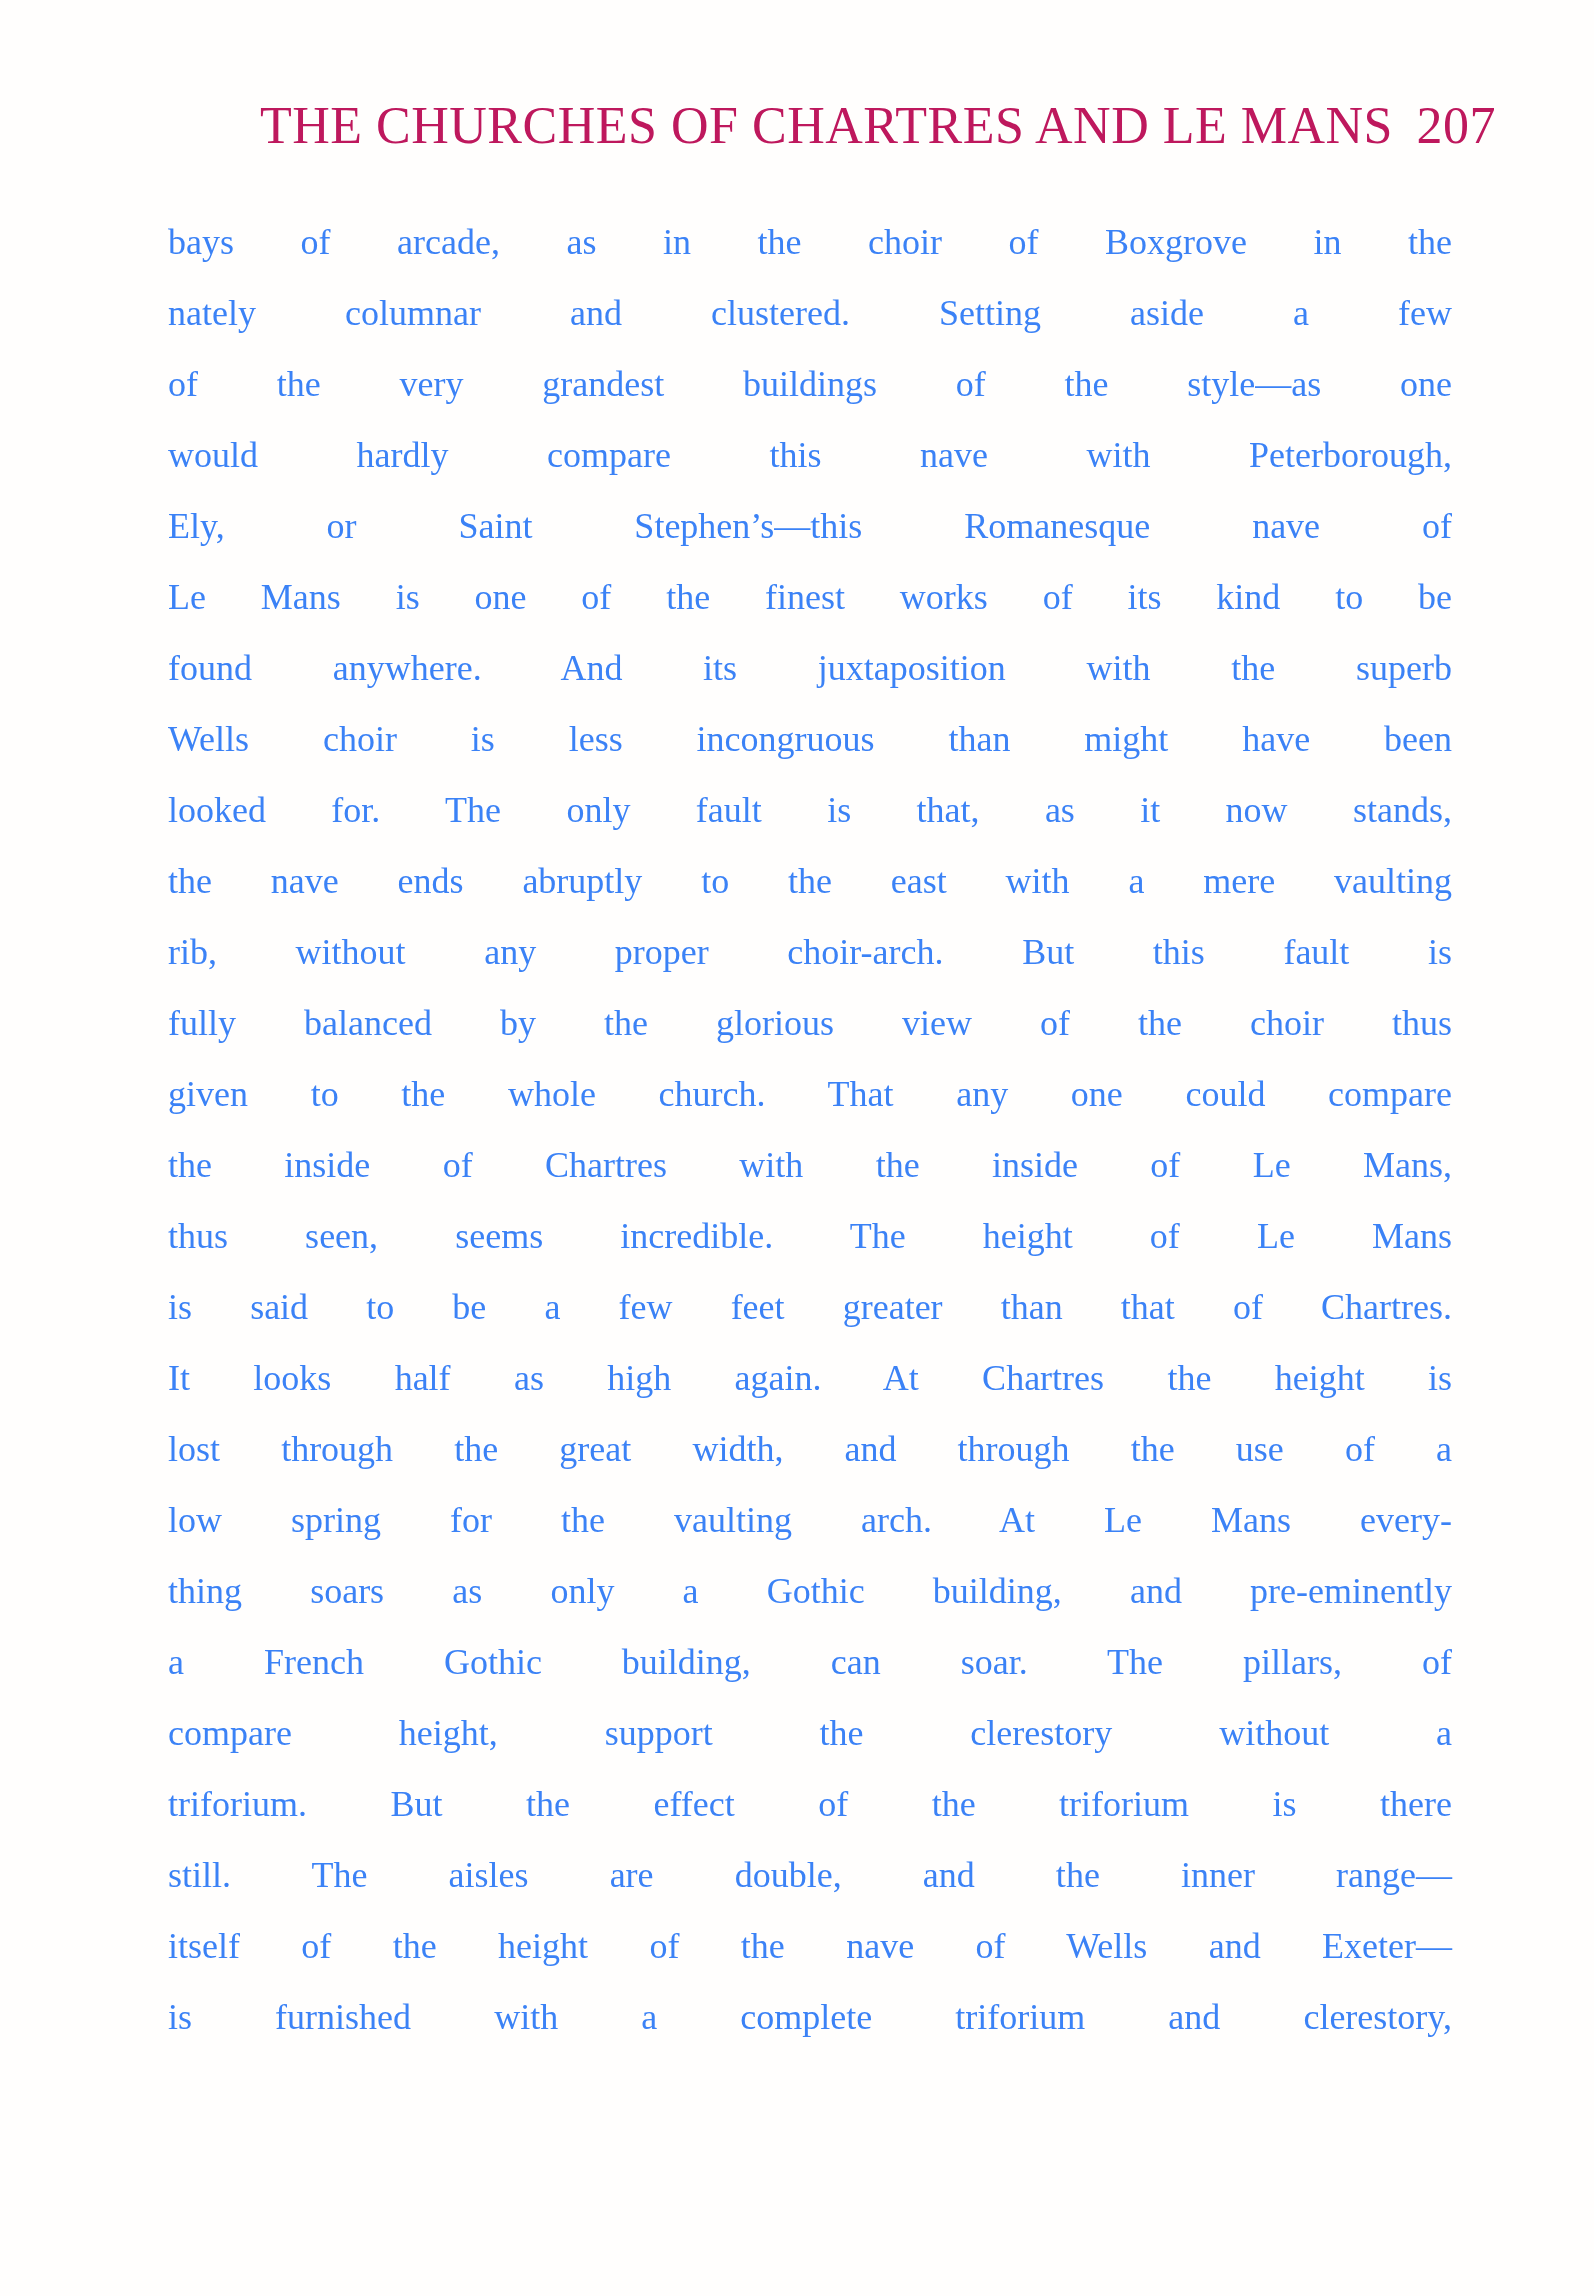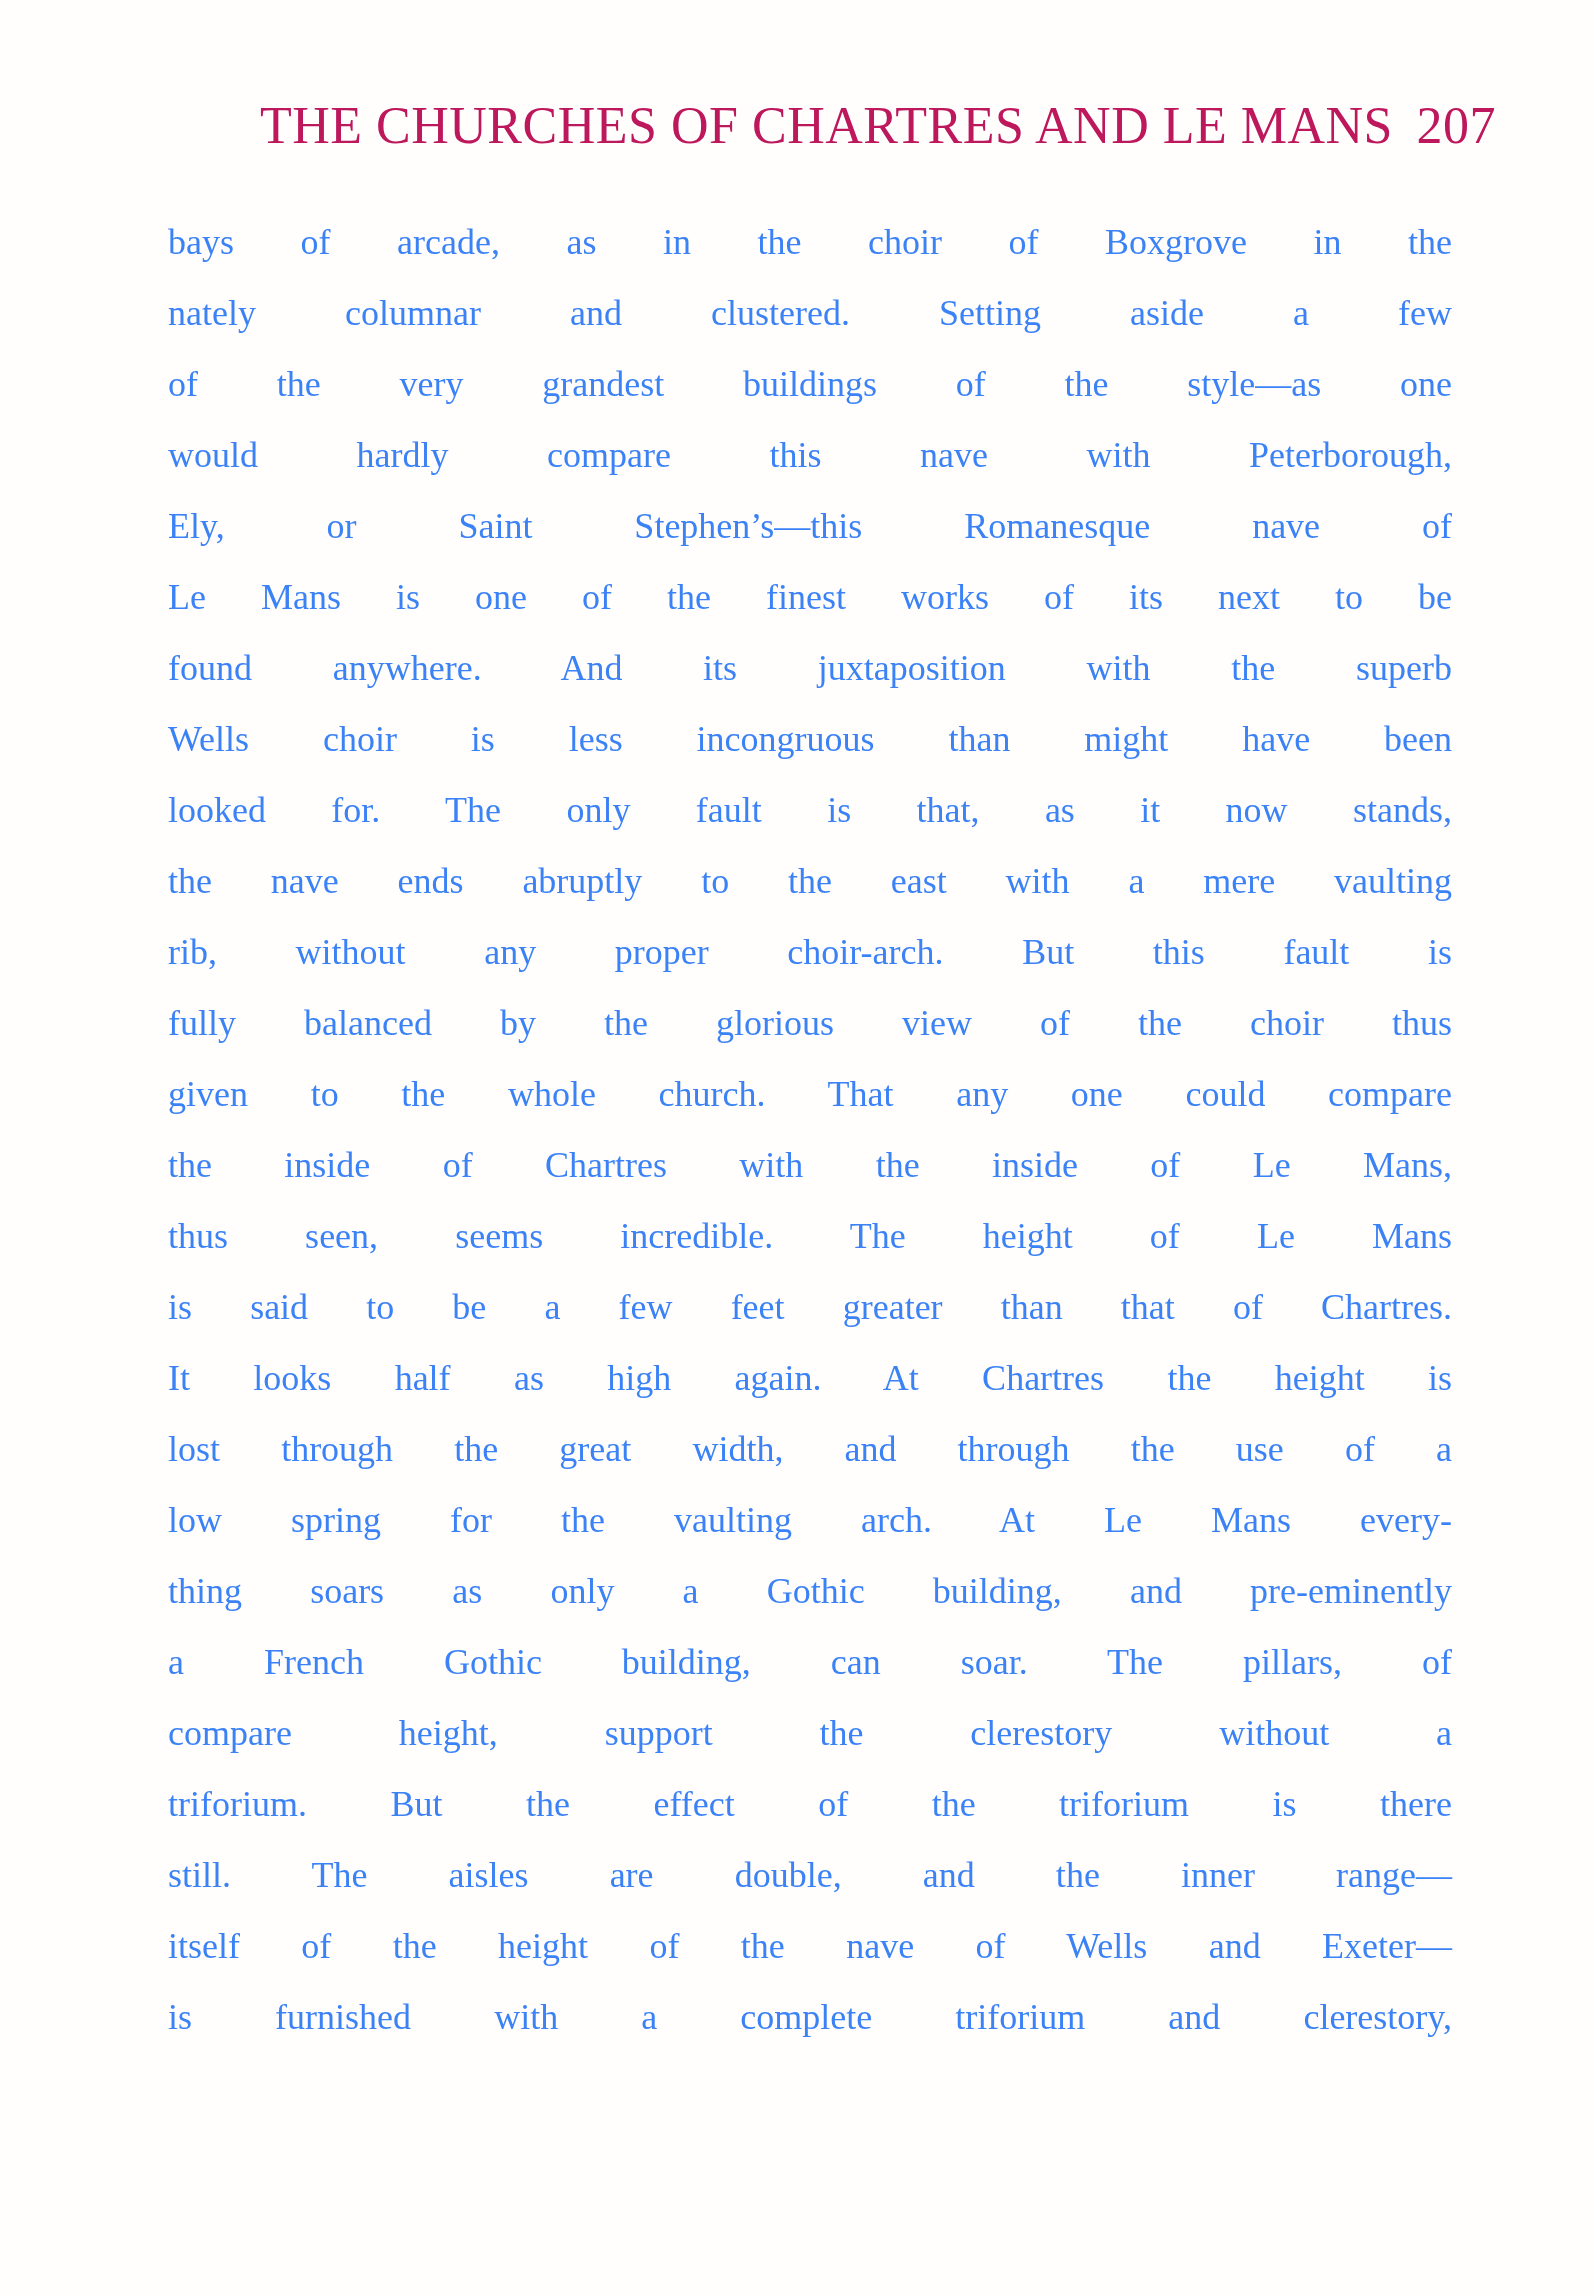--- a/index.html
+++ b/index.html
@@ -62,21 +62,21 @@
     <span class="title">THE CHURCHES OF CHARTRES AND LE MANS</span>
     <span class="folio">207</span>
   </div>
 
   <div class="text-block">
     <div class="line">bays of arcade, as in the choir of Boxgrove in the</div>
     <div class="line">nately columnar and clustered. Setting aside a few</div>
     <div class="line">of the very grandest buildings of the style—as one</div>
     <div class="line">would hardly compare this nave with Peterborough,</div>
     <div class="line">Ely, or Saint Stephen’s—this Romanesque nave of</div>
-    <div class="line">Le Mans is one of the finest works of its next to be</div>
+    <div class="line">Le Mans is one of the finest works of its kind to be</div>
     <div class="line">found anywhere. And its juxtaposition with the superb</div>
     <div class="line">Wells choir is less incongruous than might have been</div>
     <div class="line">looked for. The only fault is that, as it now stands,</div>
     <div class="line">the nave ends abruptly to the east with a mere vaulting</div>
     <div class="line">rib, without any proper choir-arch. But this fault is</div>
     <div class="line">fully balanced by the glorious view of the choir thus</div>
     <div class="line">given to the whole church. That any one could compare</div>
     <div class="line">the inside of Chartres with the inside of Le Mans,</div>
     <div class="line">thus seen, seems incredible. The height of Le Mans</div>
     <div class="line">is said to be a few feet greater than that of Chartres.</div>

